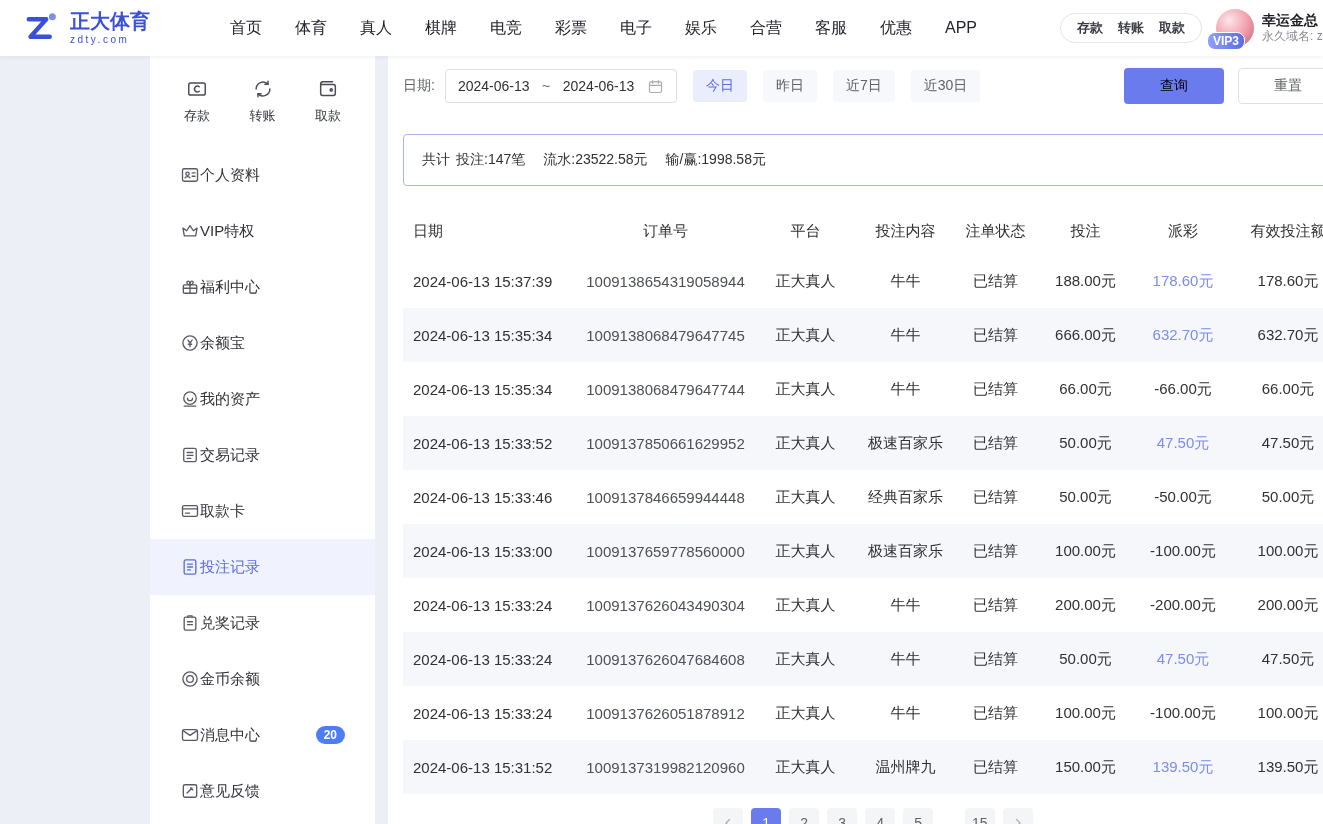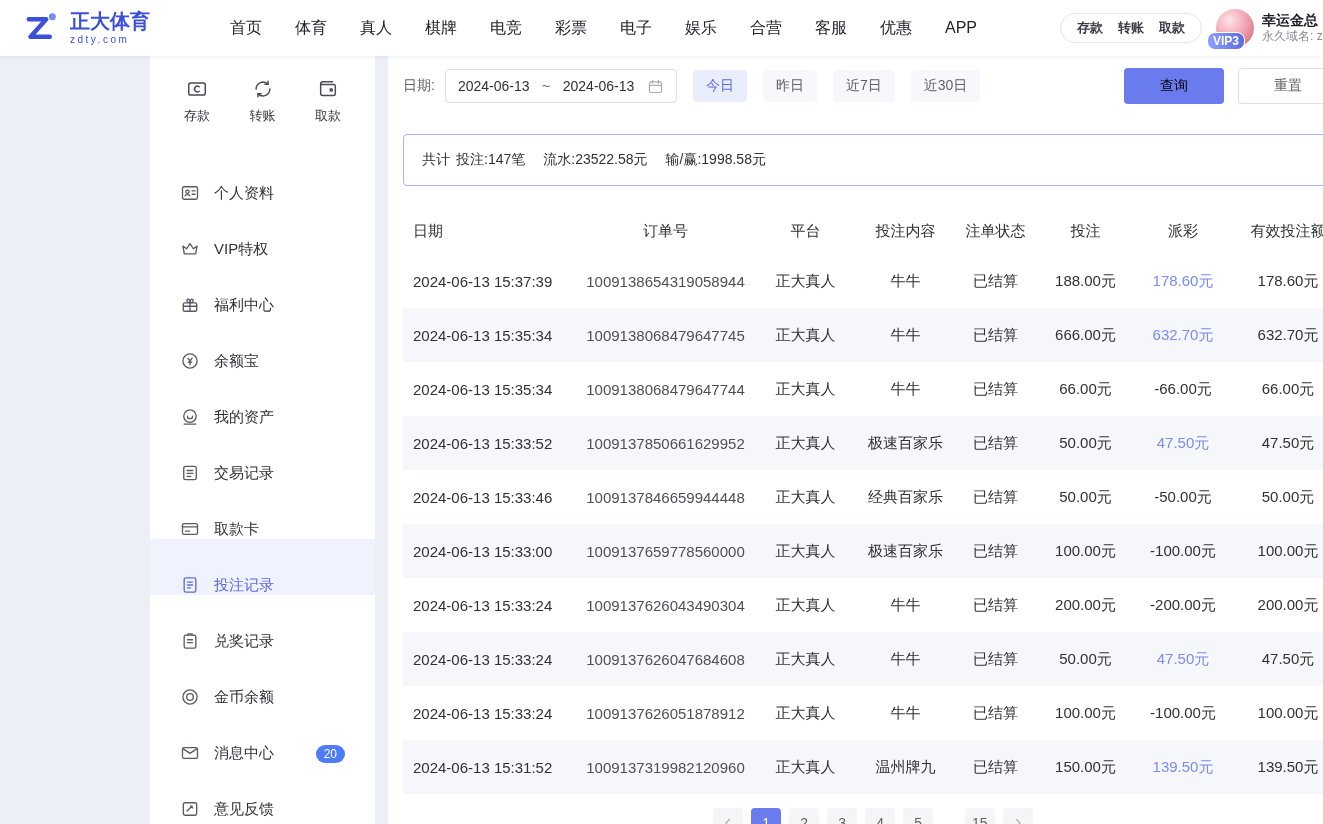--- a/index.html
+++ b/index.html
@@ -42,26 +42,26 @@
   .user-name{font-size:14px;font-weight:700;color:#1d1d26;white-space:nowrap;}
   .user-domain{font-size:12px;color:#8b8b96;white-space:nowrap;}
   
   .page{display:flex;height:768px;padding-left:150px;gap:13px;}
   .sidebar{width:225px;flex:none;background:#fff;padding-top:22px;}
   .quick-actions{display:flex;justify-content:space-between;padding:0 34px 8px;}
   .qa{display:flex;flex-direction:column;align-items:center;gap:7px;font-size:13px;color:#33343c;cursor:pointer;}
   .qa .icon{color:#4a4a55;}
   .qa .icon svg{width:22px;height:22px;}
   .menu{list-style:none;margin:14px 0 0;padding:0;}
-  .menu-item{display:flex;align-items:flex-end;gap:14px;height:56px;padding:0 30px;font-size:15px;
+  .menu-item{display:flex;align-items:center;height:56px;padding:0 30px;font-size:15px;
     color:#303138;cursor:pointer;}
   .menu-item .icon{color:#5a5a66;display:inline-flex;}
   .menu-item.active{background:#f0f2fd;color:var(--accent);}
   .menu-item.active .icon{color:var(--accent);}
-  .badge{margin-left:auto;background:var(--badge);color:#fff;font-size:12px;padding:2px 8px;border-radius:10px;line-height:1.2;}
+  .badge{margin-left:auto;background:var(--badge);color:#fff;font-size:12px;padding:2px 8px;border-radius:10px;line-height:1.2;font-weight:bold;}
   .icon svg{width:20px;height:20px;fill:none;stroke:currentColor;stroke-width:1.6;stroke-linecap:round;stroke-linejoin:round;display:block;}
   
   .content{width:975px;flex:none;background:#fff;padding:12px 0 0 15px;position:relative;overflow:hidden;}
   .filter-row{display:flex;align-items:center;height:36px;padding-right:25px;}
   .date-label{font-size:14px;color:var(--muted);margin-right:10px;white-space:nowrap;}
   .date-box{display:flex;align-items:center;justify-content:space-between;gap:8px;border:1px solid var(--border);
     border-radius:4px;height:34px;padding:0 12px;font-size:14px;color:var(--text);width:232px;cursor:pointer;}
   .date-val{white-space:nowrap;}
   .date-sep{color:var(--muted);}
   .cal{color:#a8abb2;}

